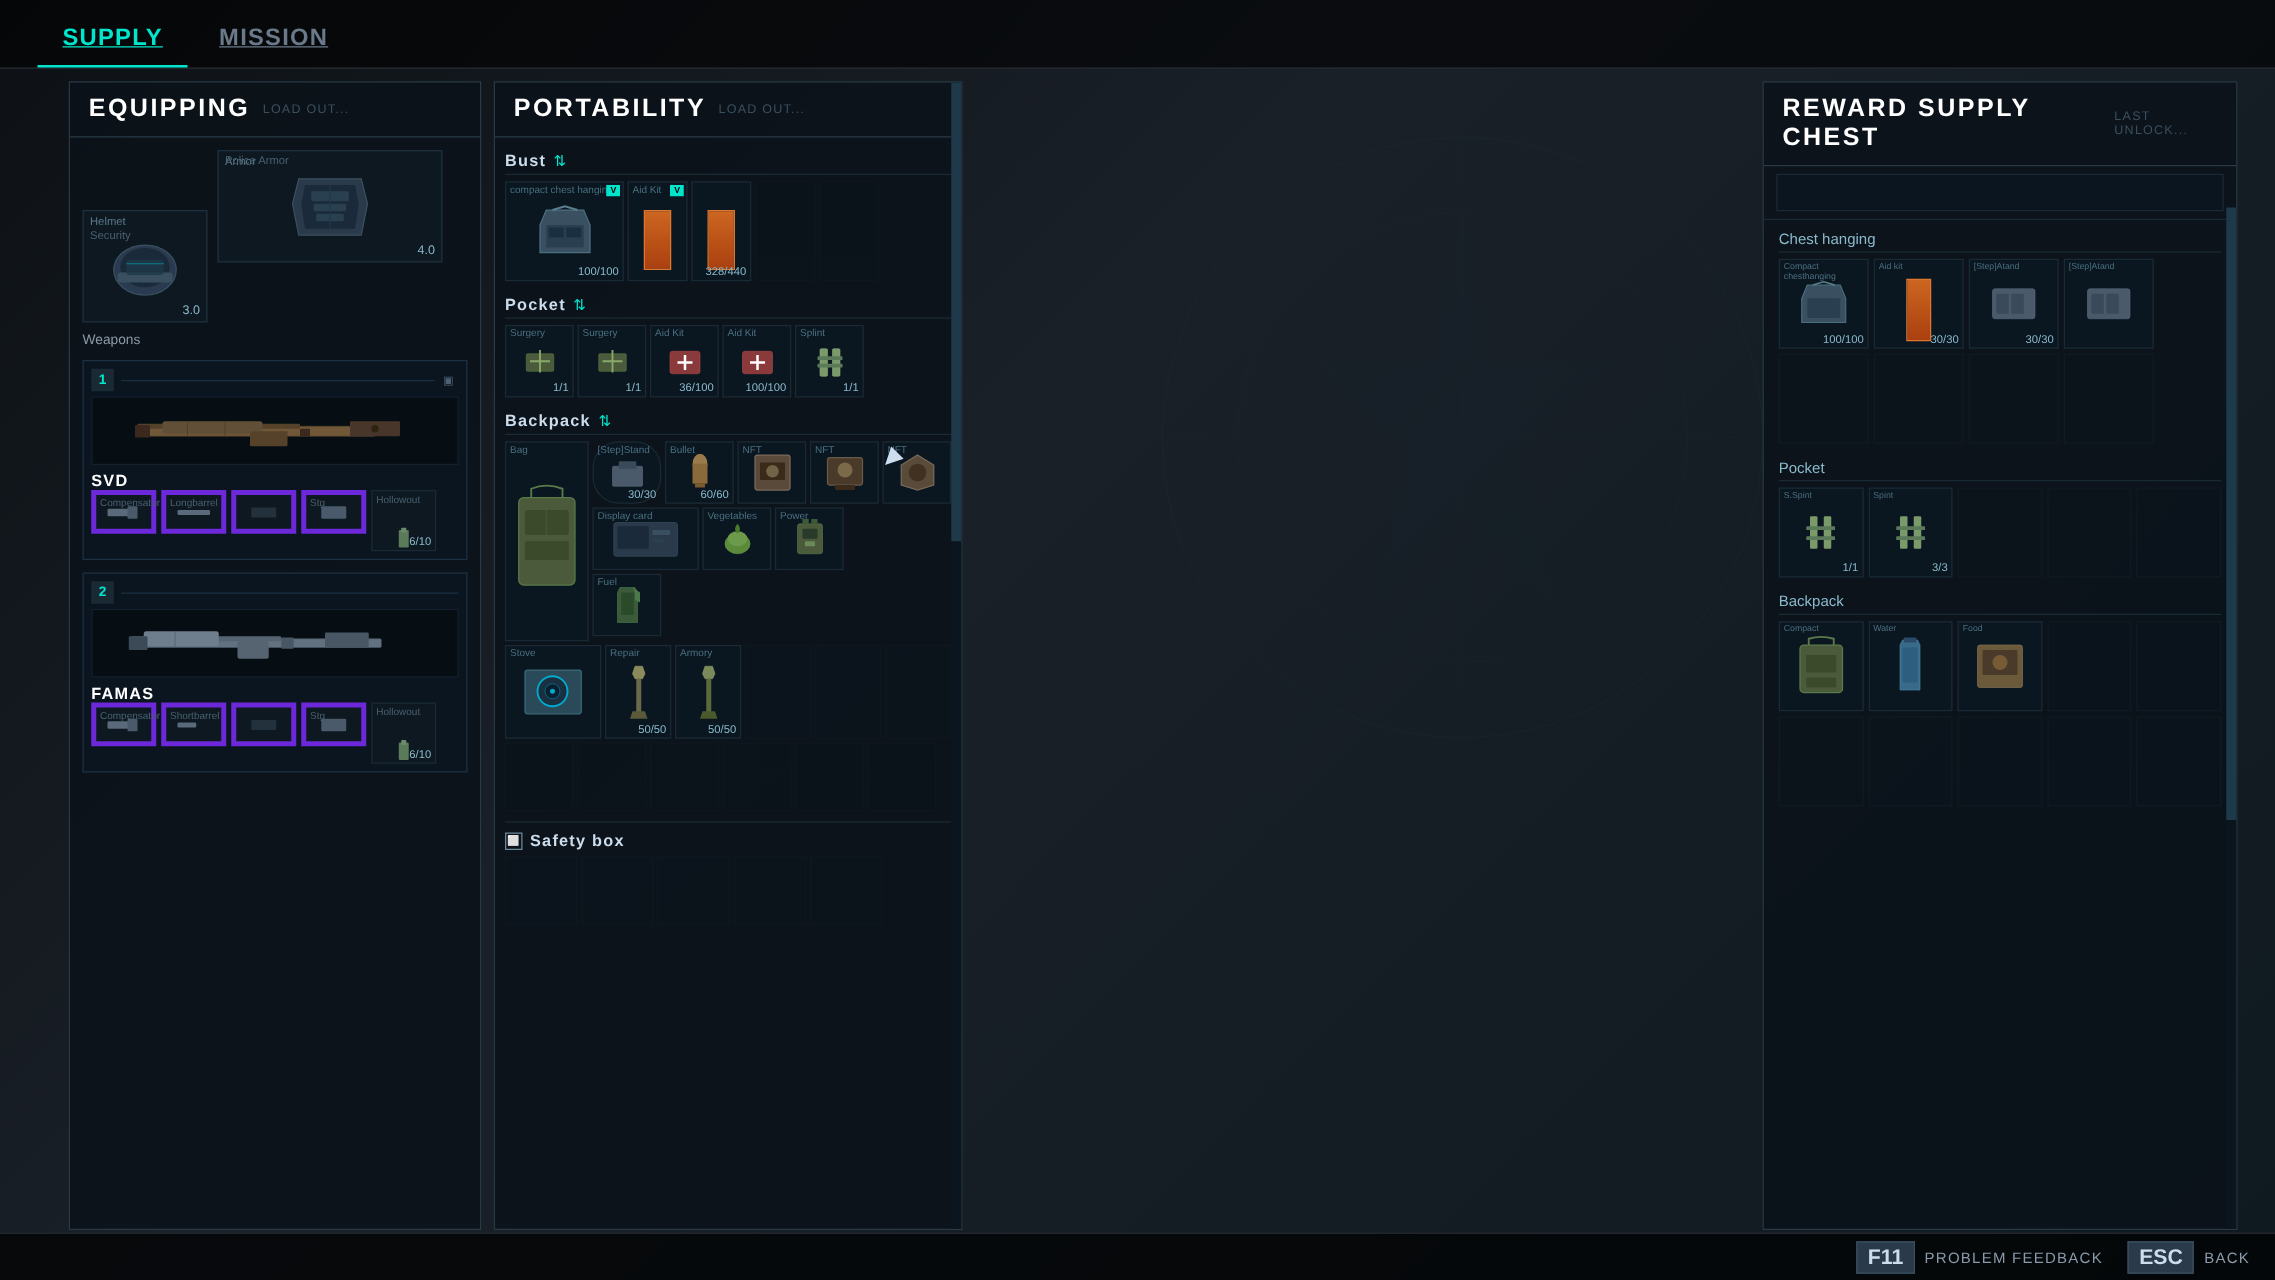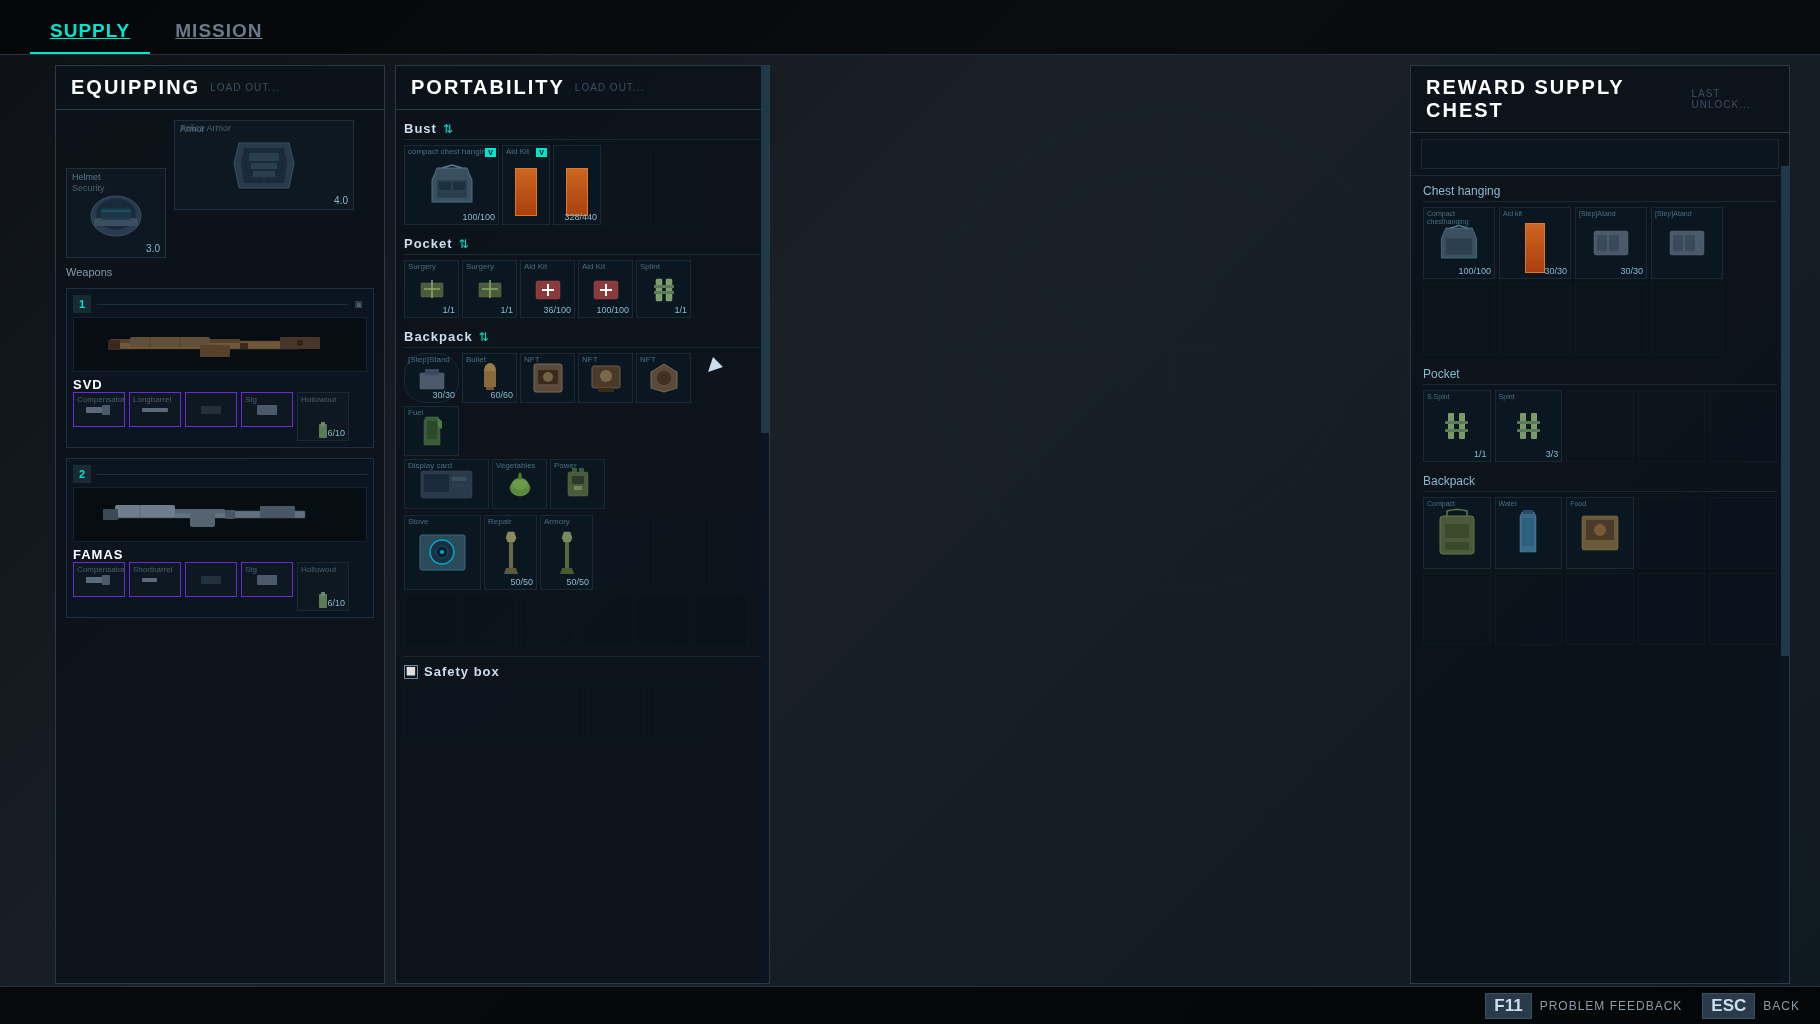--- a/index.html
+++ b/index.html
@@ -202,21 +202,21 @@
       margin-bottom: 5px;
       position: relative;
     }
     .weapon-attachments {
       display: flex;
       gap: 4px;
       flex-wrap: wrap;
     }
     .attachment-slot {
       background: #0d1820;
-      border: 1px solid #6d28d9;
+      border: 4px solid #6d28d9;
       width: 52px;
       height: 35px;
       display: flex;
       flex-direction: column;
       align-items: center;
       justify-content: center;
       position: relative;
     }
     .attachment-label {
       font-size: 8px;
@@ -736,20 +736,30 @@
       </div>
     </div>
 
     <div class="port-section">
       <div class="port-section-header">
         <span class="port-section-title">Backpack</span>
         <span class="sort-icon">⇅</span>
       </div>
       <div style="display:flex;gap:3px;">
 
+        <div class="port-slot" style="width:80px;height:160px;">
+          <span class="port-slot-label">Bag</span>
+          <svg width="55" height="100" viewBox="0 0 55 100">
+            <rect x="5" y="15" width="45" height="70" rx="4" fill="#4a5a3a" stroke="#5a7a4a" stroke-width="1"></rect>
+            <path d="M15,15 L15,8 Q27,3 40,8 L40,15" fill="none" stroke="#5a7a4a" stroke-width="1.5"></path>
+            <rect x="10" y="25" width="35" height="20" rx="2" fill="#3a4a2a"></rect>
+            <rect x="10" y="50" width="35" height="15" rx="1" fill="#3a4a2a"></rect>
+            <line x1="27" y1="25" x2="27" y2="45" stroke="#4a6a3a" stroke-width="0.5"></line>
+          </svg>
+        </div>
 
         <div style="flex:1;">
 
           <div style="display:flex;gap:3px;margin-bottom:3px;">
             <div class="port-slot" style="width:55px;height:50px;border-radius:21px;">
               <span class="port-slot-label">[Step]Stand</span>
               <svg width="30" height="26" viewBox="0 0 30 26">
                 <rect x="3" y="8" width="24" height="16" rx="1" fill="#4a5a6a" stroke="#5a6a7a" stroke-width="0.5"></rect>
                 <rect x="8" y="4" width="14" height="6" rx="0.5" fill="#3a4a5a"></rect>
               </svg>
@@ -782,32 +792,20 @@
             </div>
             <div class="port-slot" style="width:55px;height:50px;">
               <span class="port-slot-label">NFT</span>
               <svg width="30" height="32" viewBox="0 0 30 32">
                 <path d="M15,2 L28,10 L28,26 L15,30 L2,26 L2,10 Z" fill="#5a4a3a" stroke="#7a6a5a" stroke-width="1"></path>
                 <circle cx="15" cy="16" r="7" fill="#3a2a1a" opacity="0.8"></circle>
               </svg>
             </div>
           </div>
 
-          <div style="display:flex;gap:3px;margin-bottom:3px;position:relative;">
-
-            <div class="port-slot" style="width:55px;height:50px;">
-              <span class="port-slot-label">Fuel</span>
-              <svg width="28" height="36" viewBox="0 0 28 36">
-                <path d="M8,4 L20,4 L22,8 L22,32 L6,32 L6,8 Z" fill="#3a5a3a" stroke="#4a7a4a" stroke-width="0.5"></path>
-                <rect x="9" y="8" width="10" height="18" rx="1" fill="#2a4a2a"></rect>
-                <path d="M18,4 L24,8 L24,16 L20,14 L20,8" fill="#4a7a4a"></path>
-              </svg>
-            </div>
-          </div>
-
           <div style="display:flex;gap:3px;margin-bottom:3px;">
             <div class="port-slot" style="width:85px;height:50px;">
               <span class="port-slot-label">Display card</span>
               <svg width="55" height="35" viewBox="0 0 55 35">
                 <rect x="2" y="4" width="51" height="27" rx="2" fill="#2a3a4a" stroke="#3a5060" stroke-width="0.5"></rect>
                 <rect x="5" y="7" width="25" height="18" rx="1" fill="#1a2a3a"></rect>
                 <rect x="33" y="10" width="14" height="4" rx="0.5" fill="#3a5060"></rect>
                 <rect x="33" y="17" width="10" height="3" rx="0.5" fill="#2a4050"></rect>
               </svg>
             </div>
@@ -823,20 +821,32 @@
               <span class="port-slot-label">Power</span>
               <svg width="28" height="32" viewBox="0 0 28 32">
                 <rect x="4" y="4" width="20" height="24" rx="2" fill="#4a5a3a" stroke="#5a7a4a" stroke-width="0.5"></rect>
                 <rect x="8" y="8" width="12" height="8" rx="1" fill="#2a3a2a"></rect>
                 <rect x="10" y="18" width="8" height="4" rx="0.5" fill="#6a8a5a"></rect>
                 <rect x="8" y="0" width="5" height="4" rx="0.5" fill="#3a5a3a"></rect>
                 <rect x="15" y="0" width="5" height="4" rx="0.5" fill="#3a5a3a"></rect>
               </svg>
             </div>
           </div>
+
+          <div style="display:flex;gap:3px;margin-bottom:3px;position:relative;">
+
+            <div class="port-slot" style="width:55px;height:50px;">
+              <span class="port-slot-label">Fuel</span>
+              <svg width="28" height="36" viewBox="0 0 28 36">
+                <path d="M8,4 L20,4 L22,8 L22,32 L6,32 L6,8 Z" fill="#3a5a3a" stroke="#4a7a4a" stroke-width="0.5"></path>
+                <rect x="9" y="8" width="10" height="18" rx="1" fill="#2a4a2a"></rect>
+                <path d="M18,4 L24,8 L24,16 L20,14 L20,8" fill="#4a7a4a"></path>
+              </svg>
+            </div>
+          </div>
         </div>
       </div>
 
       <div style="display:flex;gap:3px;margin-top:3px;">
         <div class="port-slot" style="width:80px;height:75px;">
           <span class="port-slot-label">Stove</span>
           <svg width="55" height="55" viewBox="0 0 55 55">
             <rect x="5" y="10" width="45" height="35" rx="2" fill="#2a4a5a" stroke="#3a6a7a" stroke-width="1"></rect>
             <circle cx="27" cy="27" r="12" fill="#1a3040" stroke="#00aacc" stroke-width="1.5"></circle>
             <circle cx="27" cy="27" r="6" fill="#0a2030" stroke="#0088aa" stroke-width="0.5"></circle>

